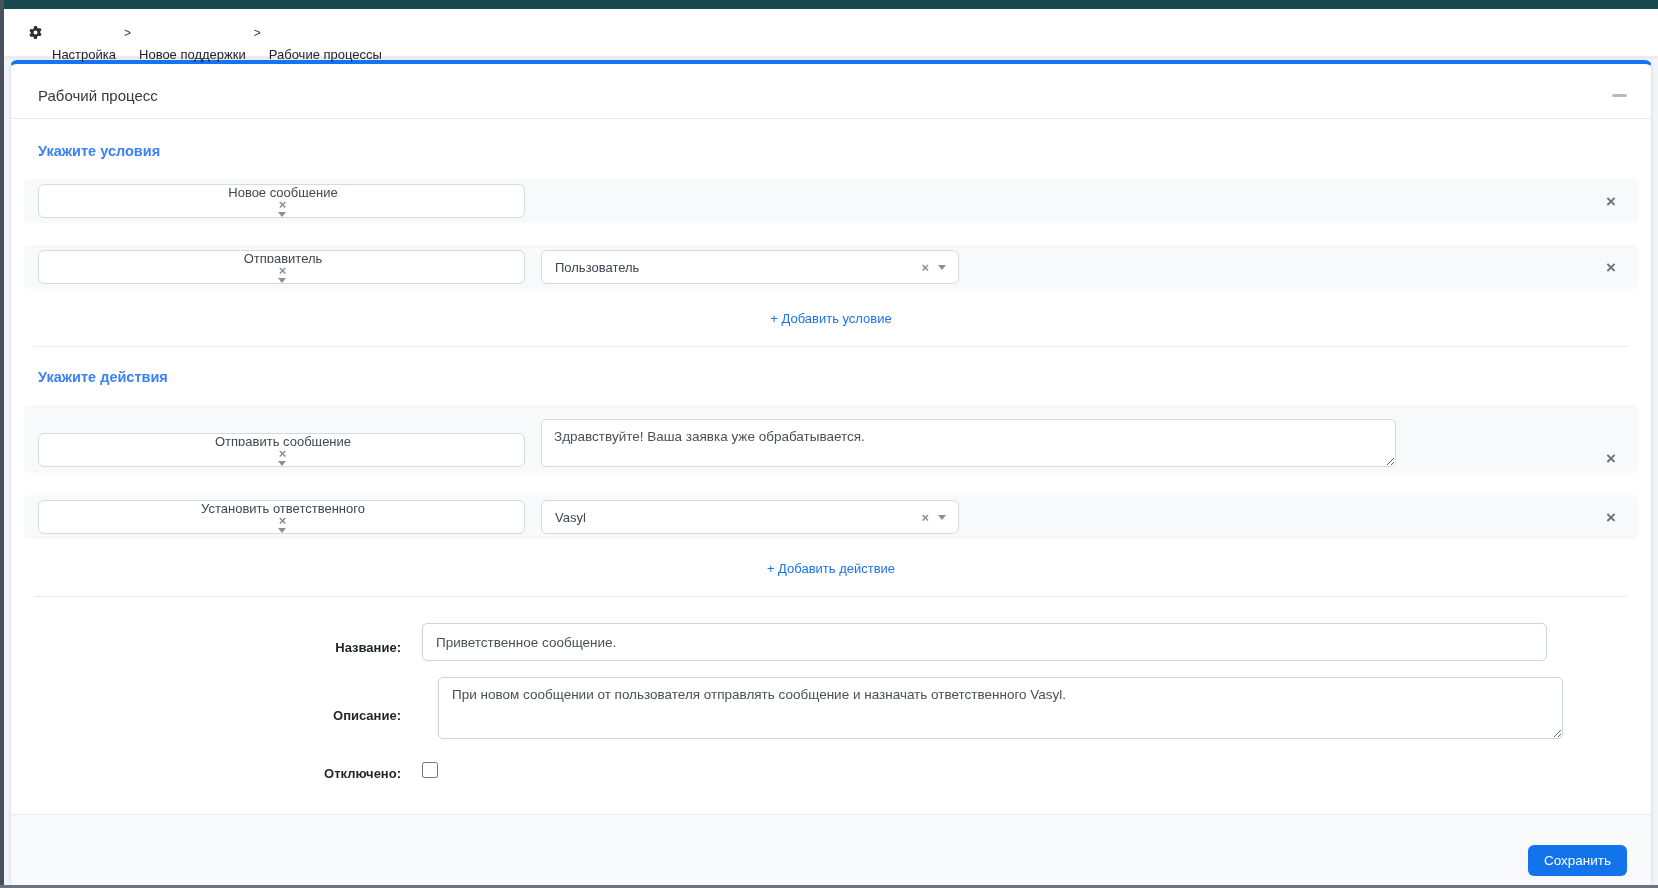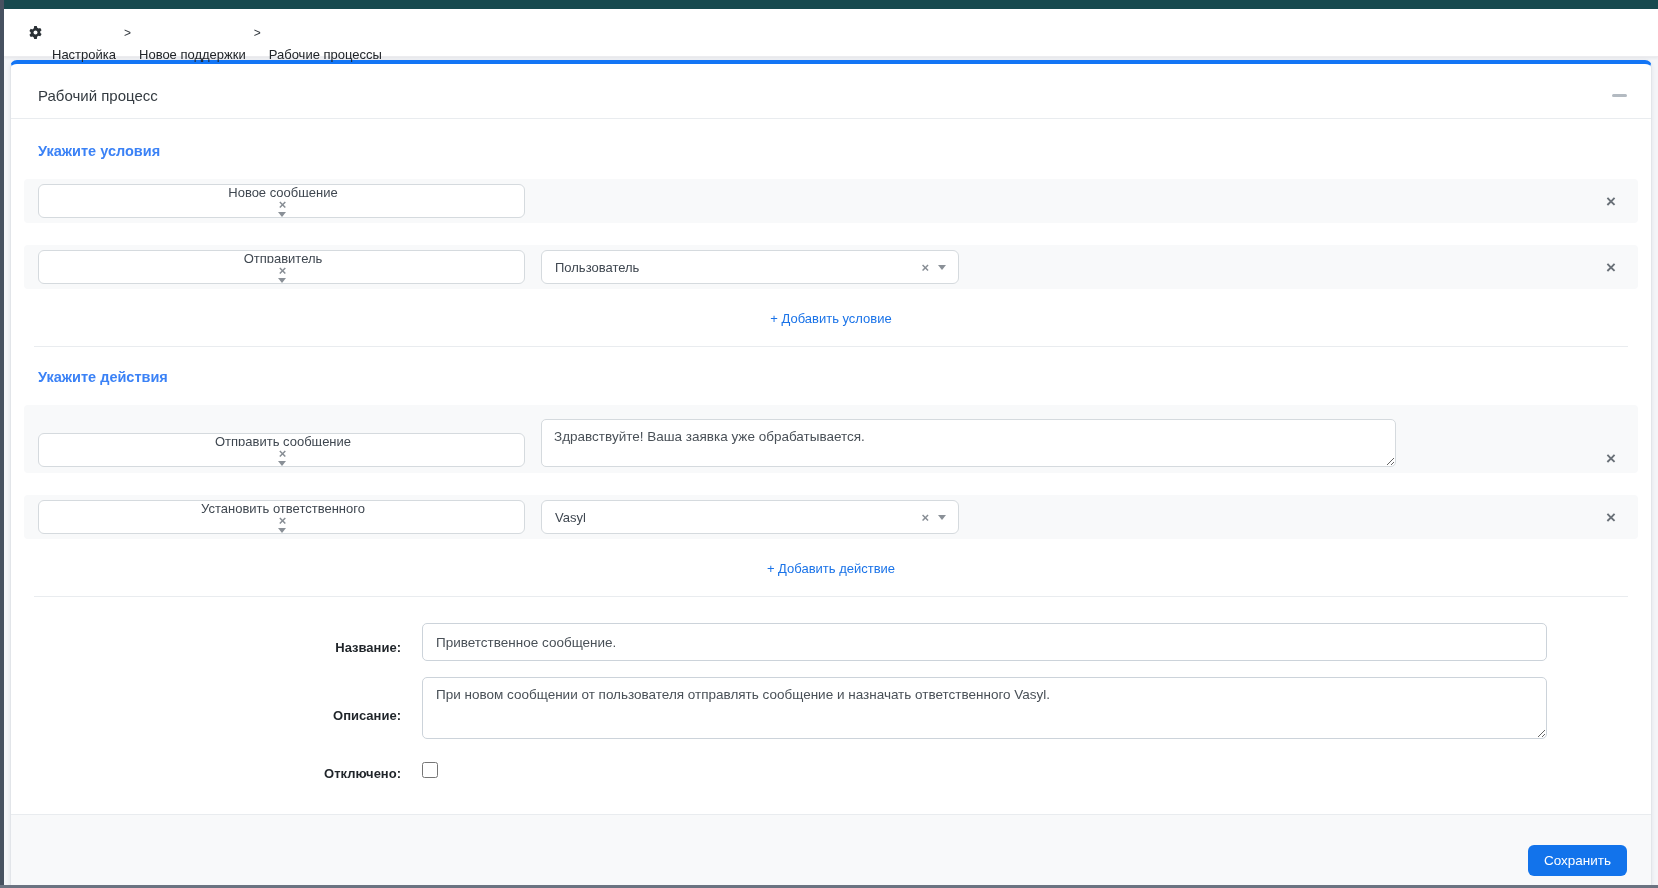--- a/index.html
+++ b/index.html
@@ -102,21 +102,21 @@
     border:1px solid #ccd3da; border-radius:5px;
     padding:0 13px; font-size:13.5px; color:#495057;
     font-family:"Liberation Sans","DejaVu Sans",sans-serif;
     background:#fff;
   }
   .desc-textarea {
     width:100%; height:62px;
     border:1px solid #ccd3da; border-radius:5px;
     padding:9px 13px; font-size:13.5px; color:#495057;
     font-family:"Liberation Sans","DejaVu Sans",sans-serif;
-    resize:both; background:#fff;
+    resize:both; background:#fff;margin-left:16px;
   }
   .check-row .form-label { padding-top:6px; }
   .checkbox { width:16px; height:16px; margin-top:3px; accent-color:#1375f5; }
 
   
   .card-footer {
     background:#f8f9fa; border-top:1px solid #e9ecef;
     border-radius:0 0 6px 6px;
     display:flex; justify-content:flex-end; align-items:center;
     padding:30px 24px;

